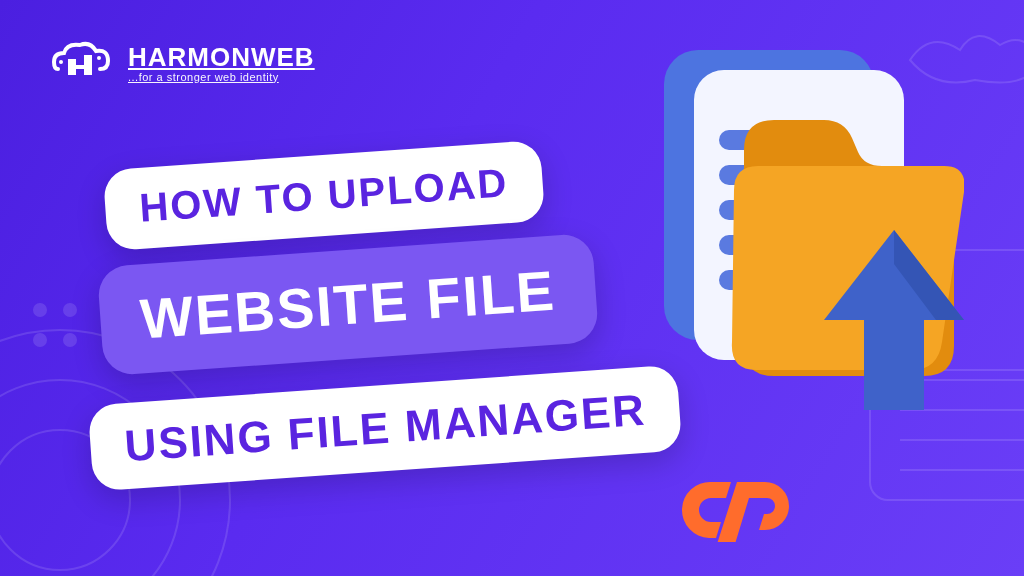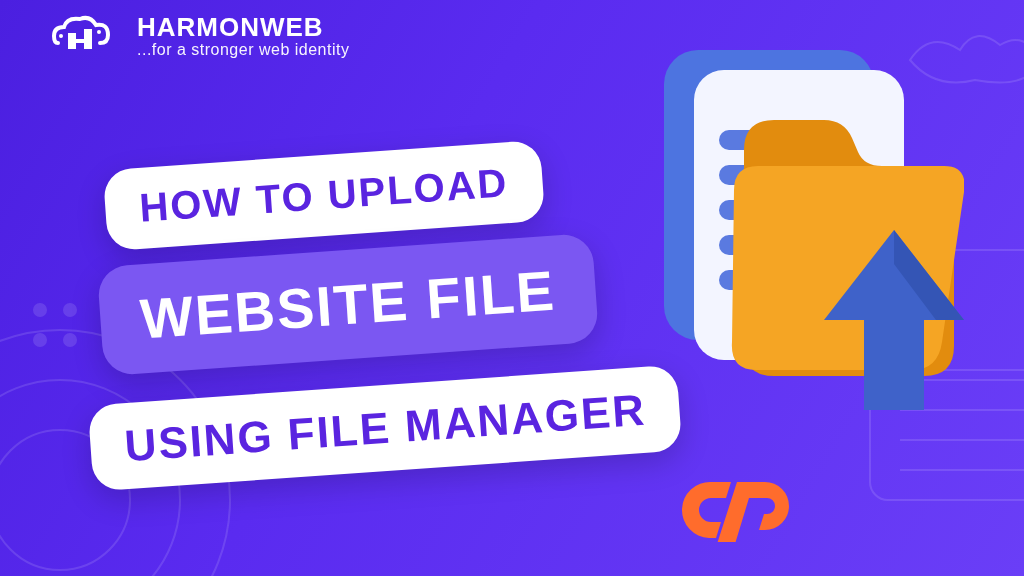--- a/index.html
+++ b/index.html
@@ -15,35 +15,36 @@
     position: absolute;
     inset: 0;
     opacity: 0.12;
     pointer-events: none;
   }
   .decor svg { width: 100%; height: 100%; }
 
   
   .logo {
     position: absolute;
-    top: 12px;
+    top: 39px;
     left: 50px;
     display: flex;
     align-items: center;
-    gap: 23px;
+    gap: 14px;
     color: #fff;
+    text-decoration: underline;
   }
   .logo-mark svg { display: block; }
   .logo-text .brand {
     font-size: 26px;
     font-weight: 900;
     letter-spacing: 1px;
   }
   .logo-text .tag {
-    font-size: 16px;
+    font-size: 11px;
     letter-spacing: 0.5px;
     opacity: 0.95;
     margin-top: -2px;
   }
 
   
   .pill {
     position: absolute;
     padding: 18px 34px;
     border-radius: 28px;

